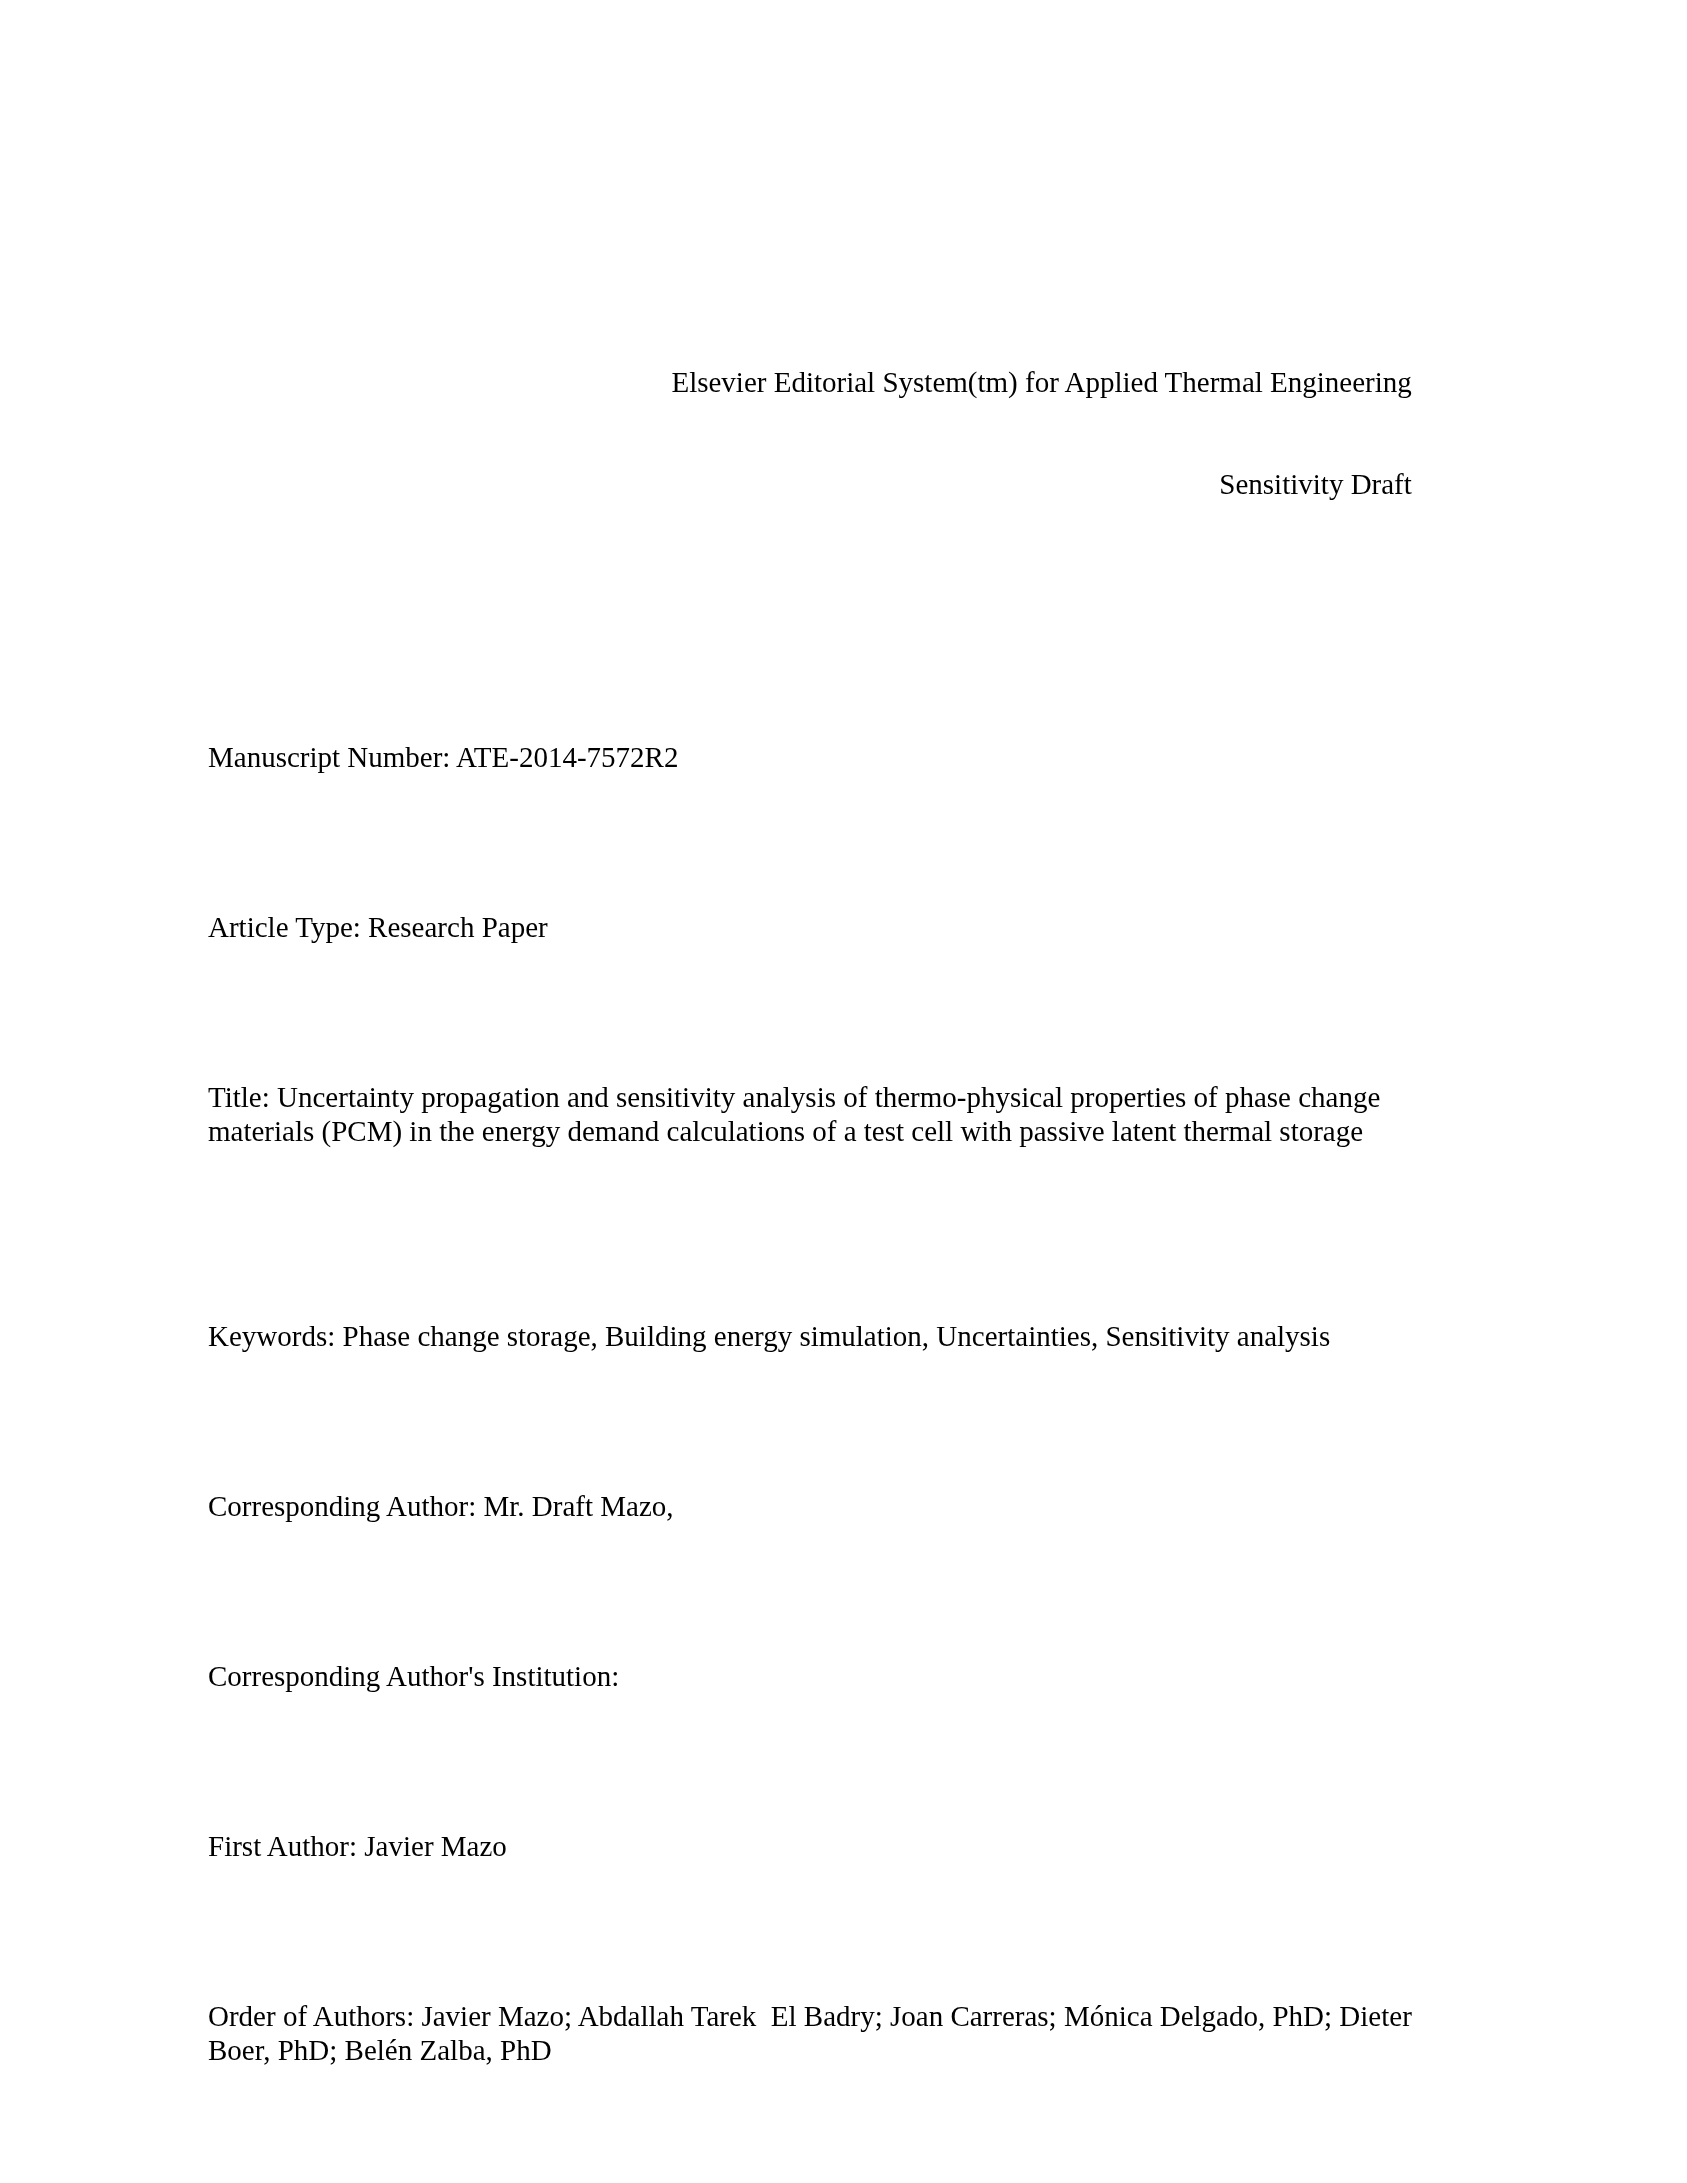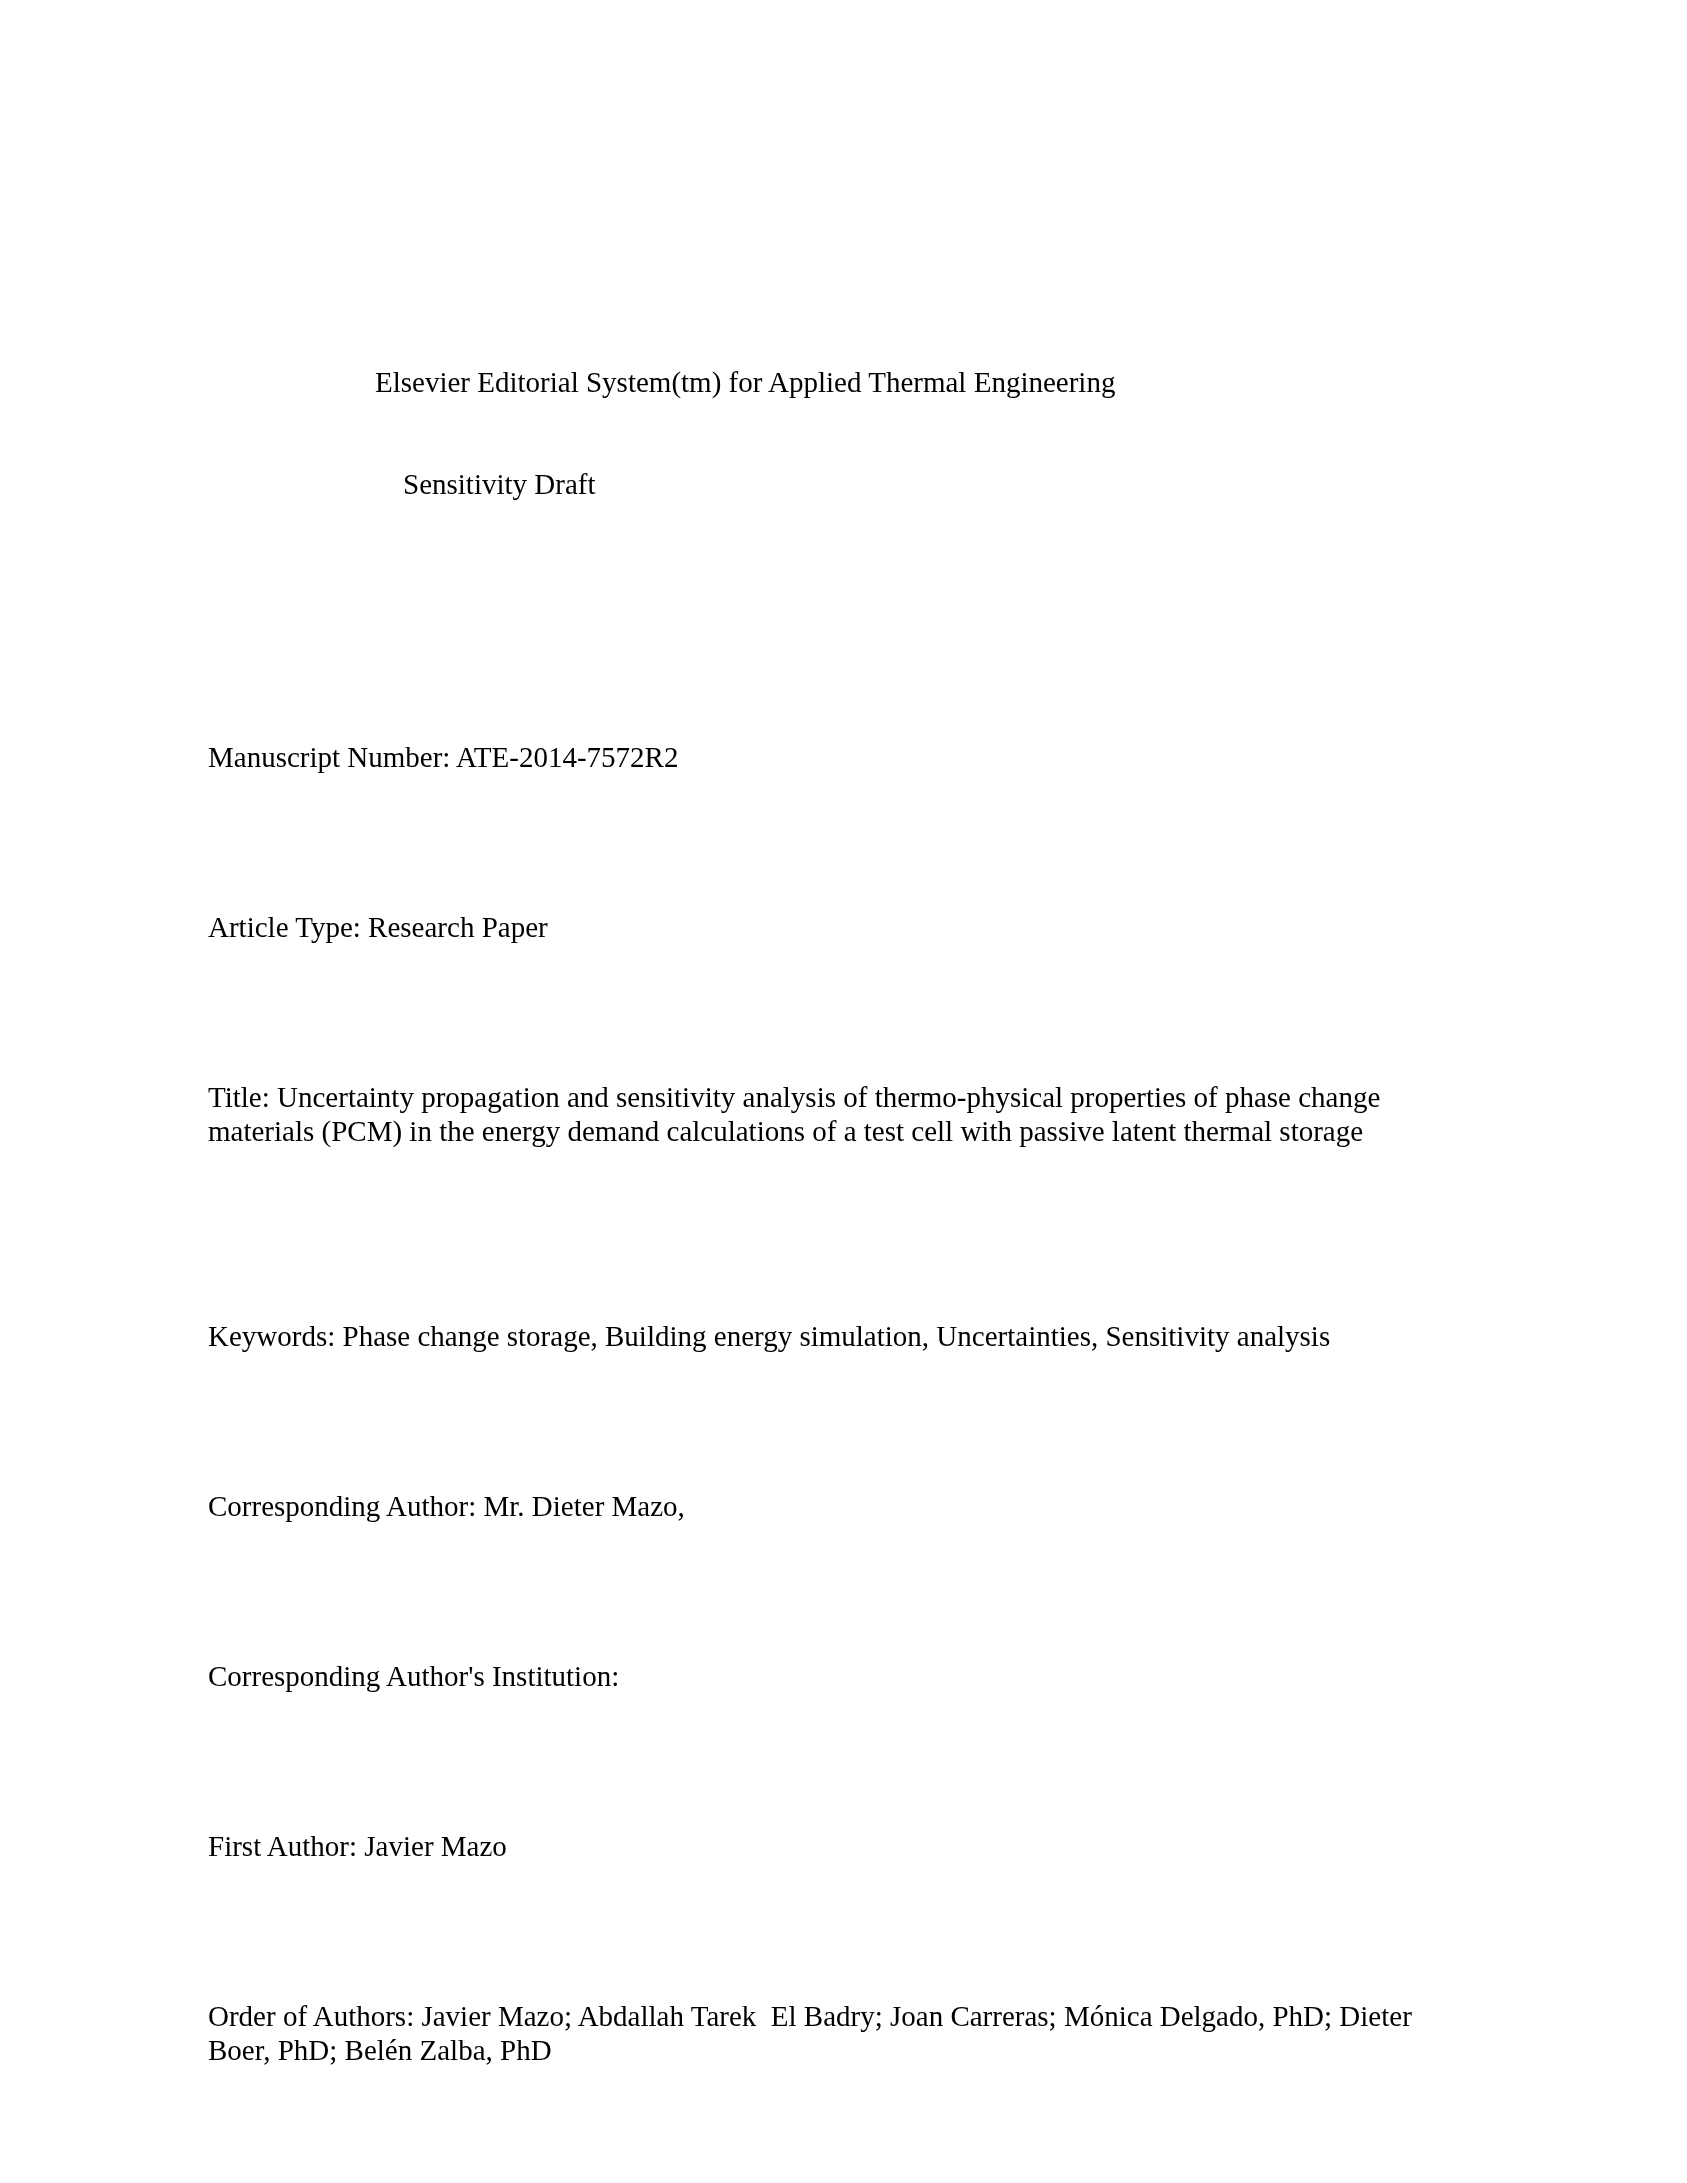--- a/index.html
+++ b/index.html
@@ -14,21 +14,21 @@
     overflow: hidden;
   }
   .content {
     position: absolute;
     left: 208px;
     top: 195px;
     font-size: 29px;
     line-height: 34px;
     white-space: pre;
   }
-  .header-block { margin-bottom: 69px; }
+  .header-block { margin-bottom: 69px; text-align: right; }
   .hline1 { margin-left: 167px; }
   .hline2 { margin-left: 195px; }
   .para { margin-bottom: 34px; }
   .gap2 { margin-bottom: 69px; }
 </style>
 </head>
 <body>
 
 <div class="page">
   <div class="content">
@@ -40,21 +40,21 @@
 
     <p class="para">Manuscript Number: ATE-2014-7572R2</p>
 
     <p class="para">Article Type: Research Paper</p>
 
     <p class="para gap2">Title: Uncertainty propagation and sensitivity analysis of thermo-physical properties of phase change
 materials (PCM) in the energy demand calculations of a test cell with passive latent thermal storage</p>
 
     <p class="para">Keywords: Phase change storage, Building energy simulation, Uncertainties, Sensitivity analysis</p>
 
-    <p class="para">Corresponding Author: Mr. Dieter Mazo,</p>
+    <p class="para">Corresponding Author: Mr. Draft Mazo,</p>
 
     <p class="para">Corresponding Author's Institution:</p>
 
     <p class="para">First Author: Javier Mazo</p>
 
     <p class="para">Order of Authors: Javier Mazo; Abdallah Tarek  El Badry; Joan Carreras; Mónica Delgado, PhD; Dieter
 Boer, PhD; Belén Zalba, PhD</p>
 
     
 

